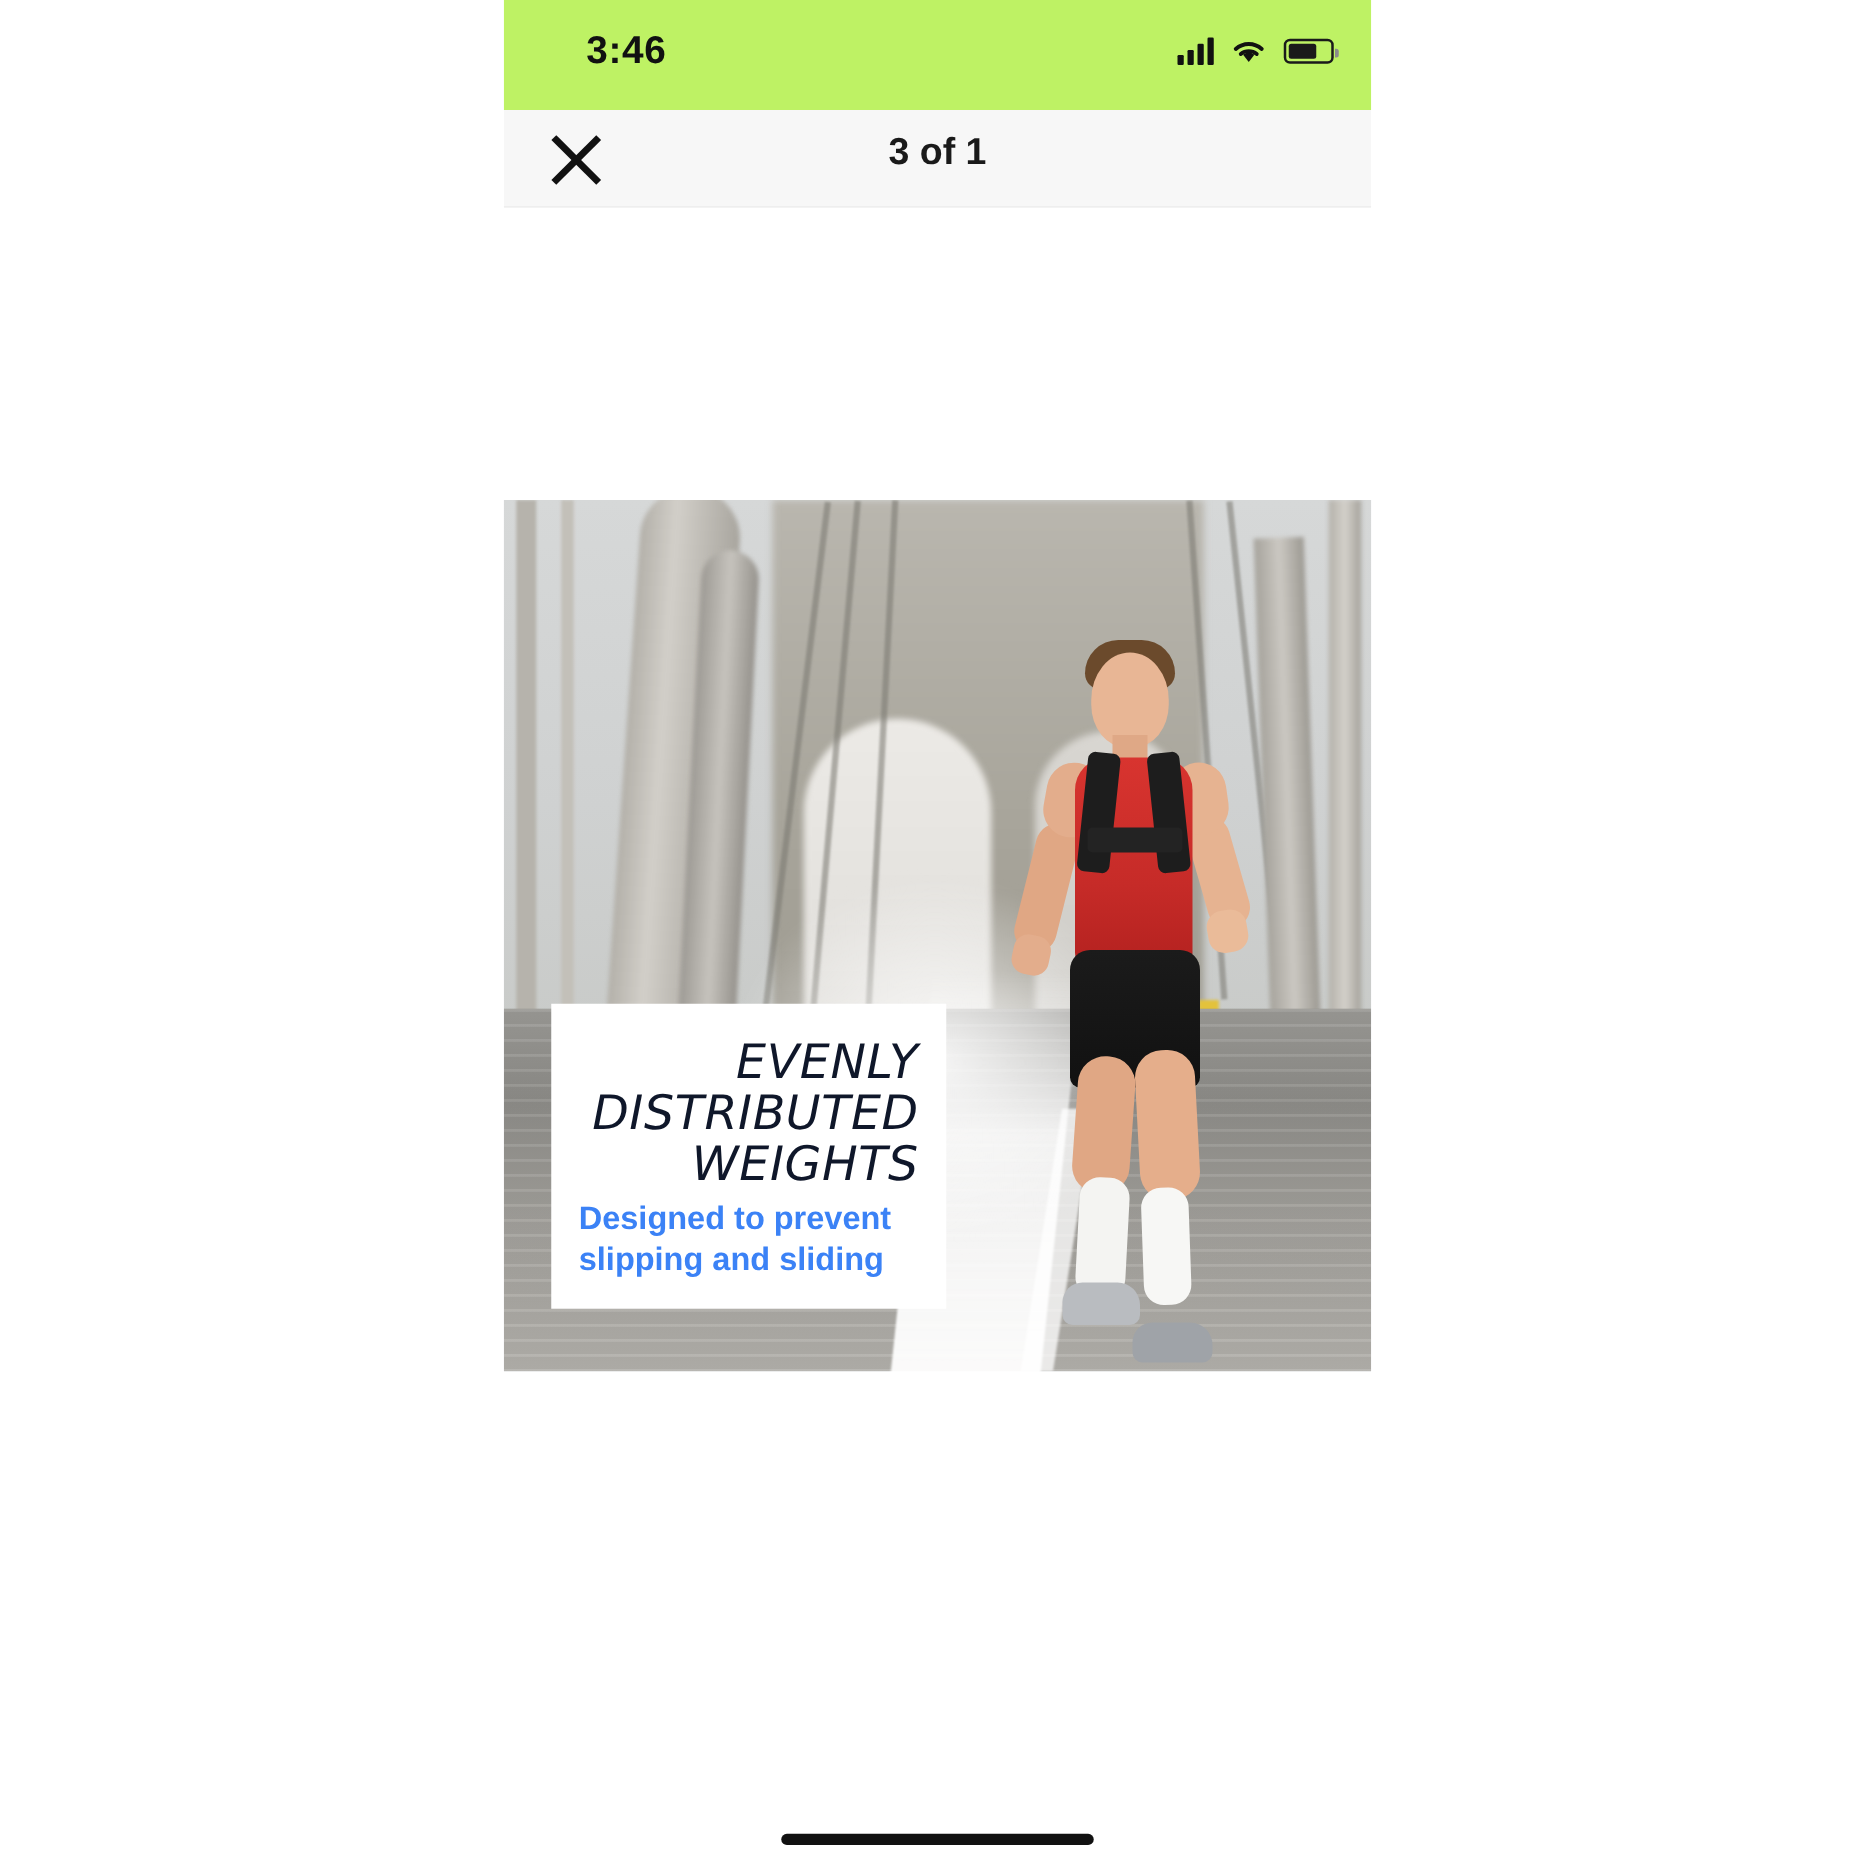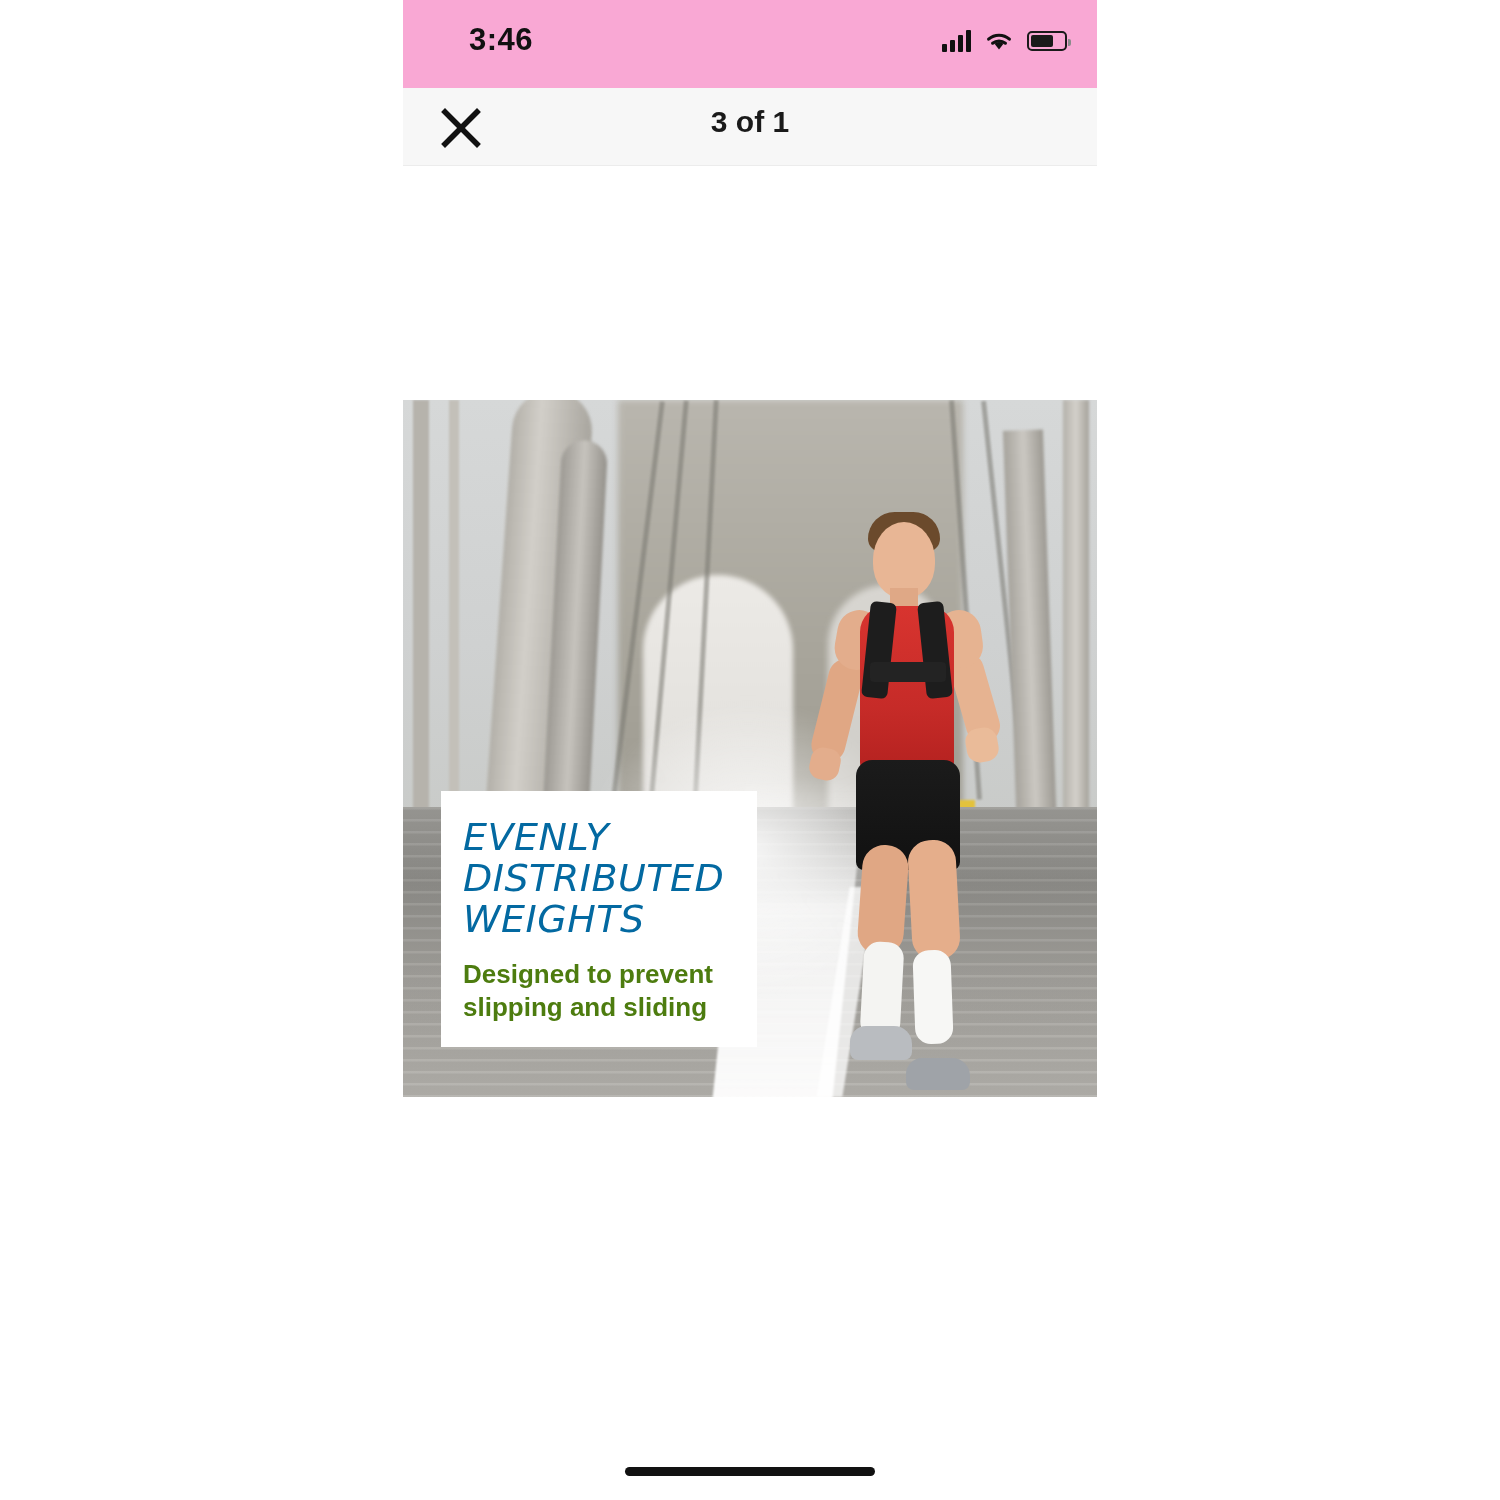--- a/index.html
+++ b/index.html
@@ -21,21 +21,21 @@
     background: #ffffff;
     overflow: hidden;
   }
 
   
   #status-bar {
     position: absolute;
     left: 0; top: 0;
     width: 100%;
     height: 88px;
-    background: #f9a8d4;
+    background: #bef264;
   }
   #status-time {
     position: absolute;
     left: 66px;
     top: 22px;
     font-size: 31px;
     font-weight: bold;
     color: #111111;
     letter-spacing: 0.5px;
   }
@@ -377,30 +377,31 @@
     bottom: 50px;
     width: 316px;
     background: #ffffff;
     padding: 26px 22px 24px 22px;
   }
   #caption-title {
     font-family: "DejaVu Sans", sans-serif;
     font-style: italic;
     font-size: 38px;
     line-height: 1.08;
-    color: #0369a1;
+    color: #0f172a;
     font-weight: 500;
     letter-spacing: 0.5px;
     white-space: pre-line;
+    text-align: right;
   }
   #caption-sub {
-    margin-top: 18px;
+    margin-top: 6px;
     font-size: 26px;
     line-height: 1.25;
-    color: #4d7c0f;
+    color: #3b82f6;
     font-weight: bold;
     white-space: pre-line;
   }
 
   
   #home-indicator {
     position: absolute;
     left: 50%;
     transform: translateX(-50%);
     bottom: 24px;

